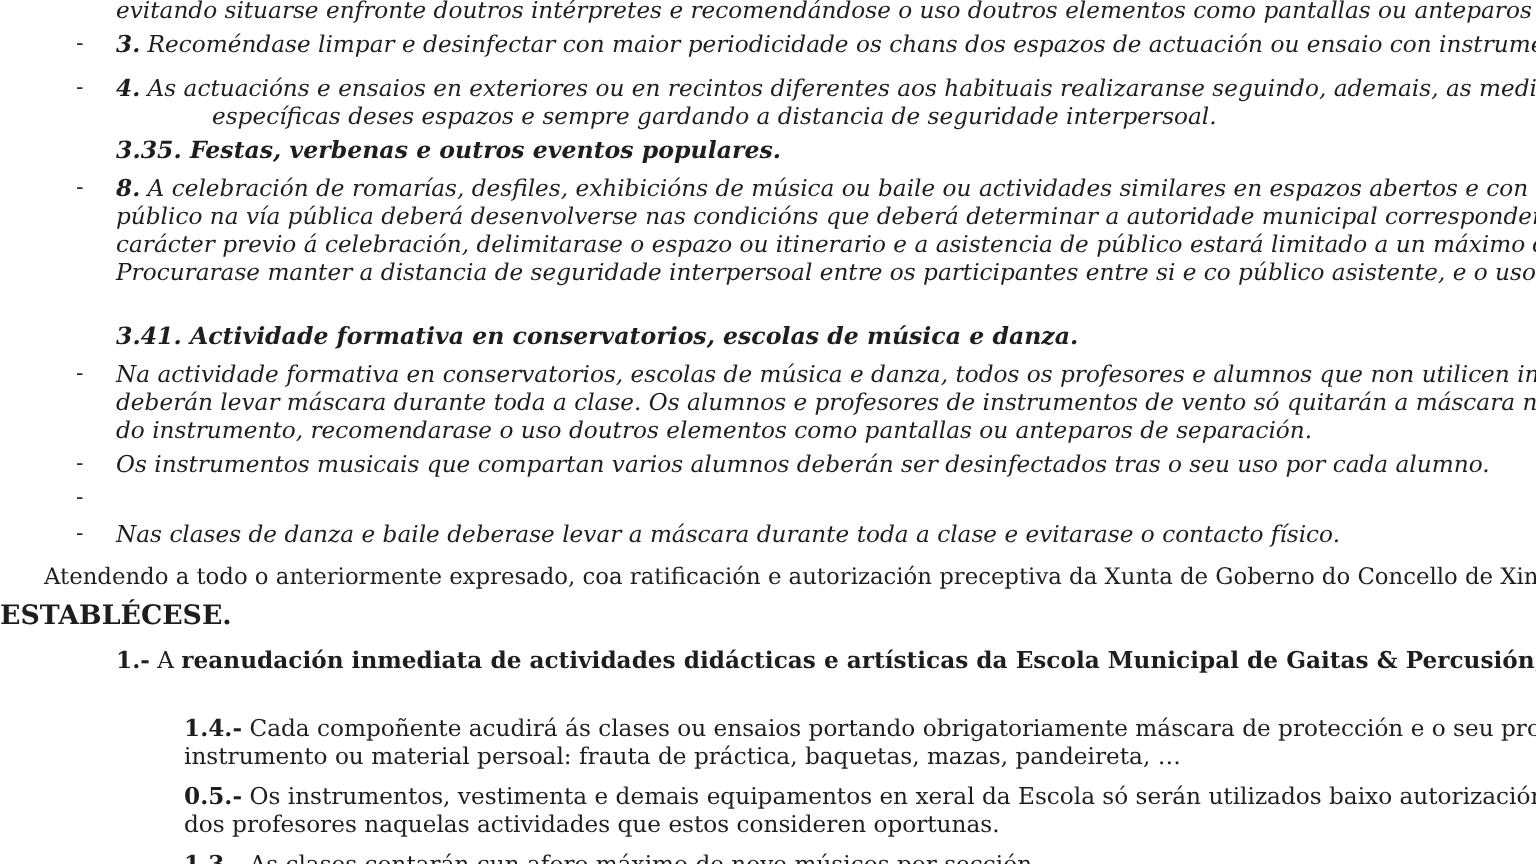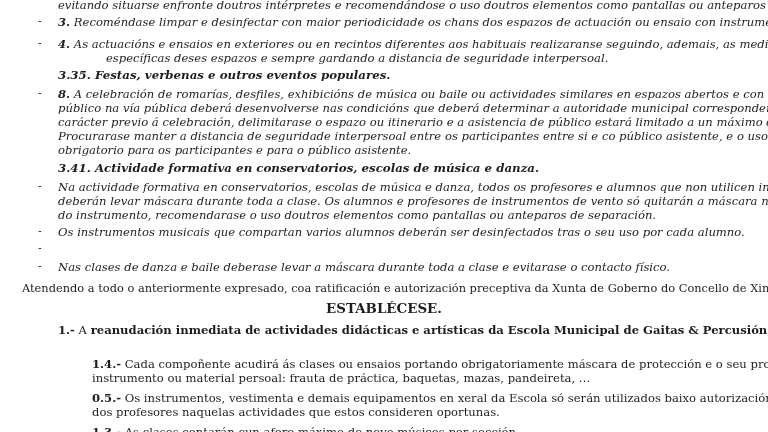--- a/index.html
+++ b/index.html
@@ -41,21 +41,21 @@
       font-style: italic;
       font-weight: bold;
       font-size: 11.8px;
       line-height: 14px;
       white-space: nowrap;
     }
     .center-heading {
       position: absolute;
       left: 0;
       width: 768px;
-      text-align: center;
+      text-align: left;
       font-weight: bold;
       font-size: 13.4px;
       line-height: 16px;
     }
     .justify {
       position: absolute;
       white-space: nowrap;
       font-size: 11.6px;
       line-height: 14px;
       text-align: justify;
@@ -82,21 +82,20 @@
 
   <div class="heading" style="left:58px; top:68px;">3.35. Festas, verbenas e outros eventos populares.</div>
 
   <span class="dash" style="top:87px;">-</span>
   <div class="line it justify" style="left:58px; top:87px; width:670px;">
     <span class="b">8.</span><span> A celebración de romarías, desfiles, exhibicións de música ou baile ou actividades similares en espazos abertos e con acompañamento de</span>
   </div>
   <div class="line it justify" style="left:58px; top:101px; width:670px;">público na vía pública deberá desenvolverse nas condicións que deberá determinar a autoridade municipal correspondente. Neste casos, con</div>
   <div class="line it justify" style="left:58px; top:115px; width:670px;">carácter previo á celebración, delimitarase o espazo ou itinerario e a asistencia de público estará limitado a un máximo de 1.000 persoas.</div>
   <div class="line it justify" style="left:58px; top:129px; width:670px;">Procurarase manter a distancia de seguridade interpersoal entre os participantes entre si e co público asistente, e o uso da máscara será</div>
-  <div class="line it" style="left:58px; top:143px;">obrigatorio para os participantes e para o público asistente.</div>
 
   <div class="heading" style="left:58px; top:161px;">3.41. Actividade formativa en conservatorios, escolas de música e danza.</div>
 
   <span class="dash" style="top:180px;">-</span>
   <div class="line it justify" style="left:58px; top:180px; width:670px;">Na actividade formativa en conservatorios, escolas de música e danza, todos os profesores e alumnos que non utilicen instrumentos de vento</div>
   <div class="line it justify" style="left:58px; top:194px; width:670px;">deberán levar máscara durante toda a clase. Os alumnos e profesores de instrumentos de vento só quitarán a máscara no momento do uso</div>
   <div class="line it" style="left:58px; top:208px;">do instrumento, recomendarase o uso doutros elementos como pantallas ou anteparos de separación.</div>
 
   <span class="dash" style="top:225px;">-</span>
   <div class="line it" style="left:58px; top:225px;">Os instrumentos musicais que compartan varios alumnos deberán ser desinfectados tras o seu uso por cada alumno.</div>

